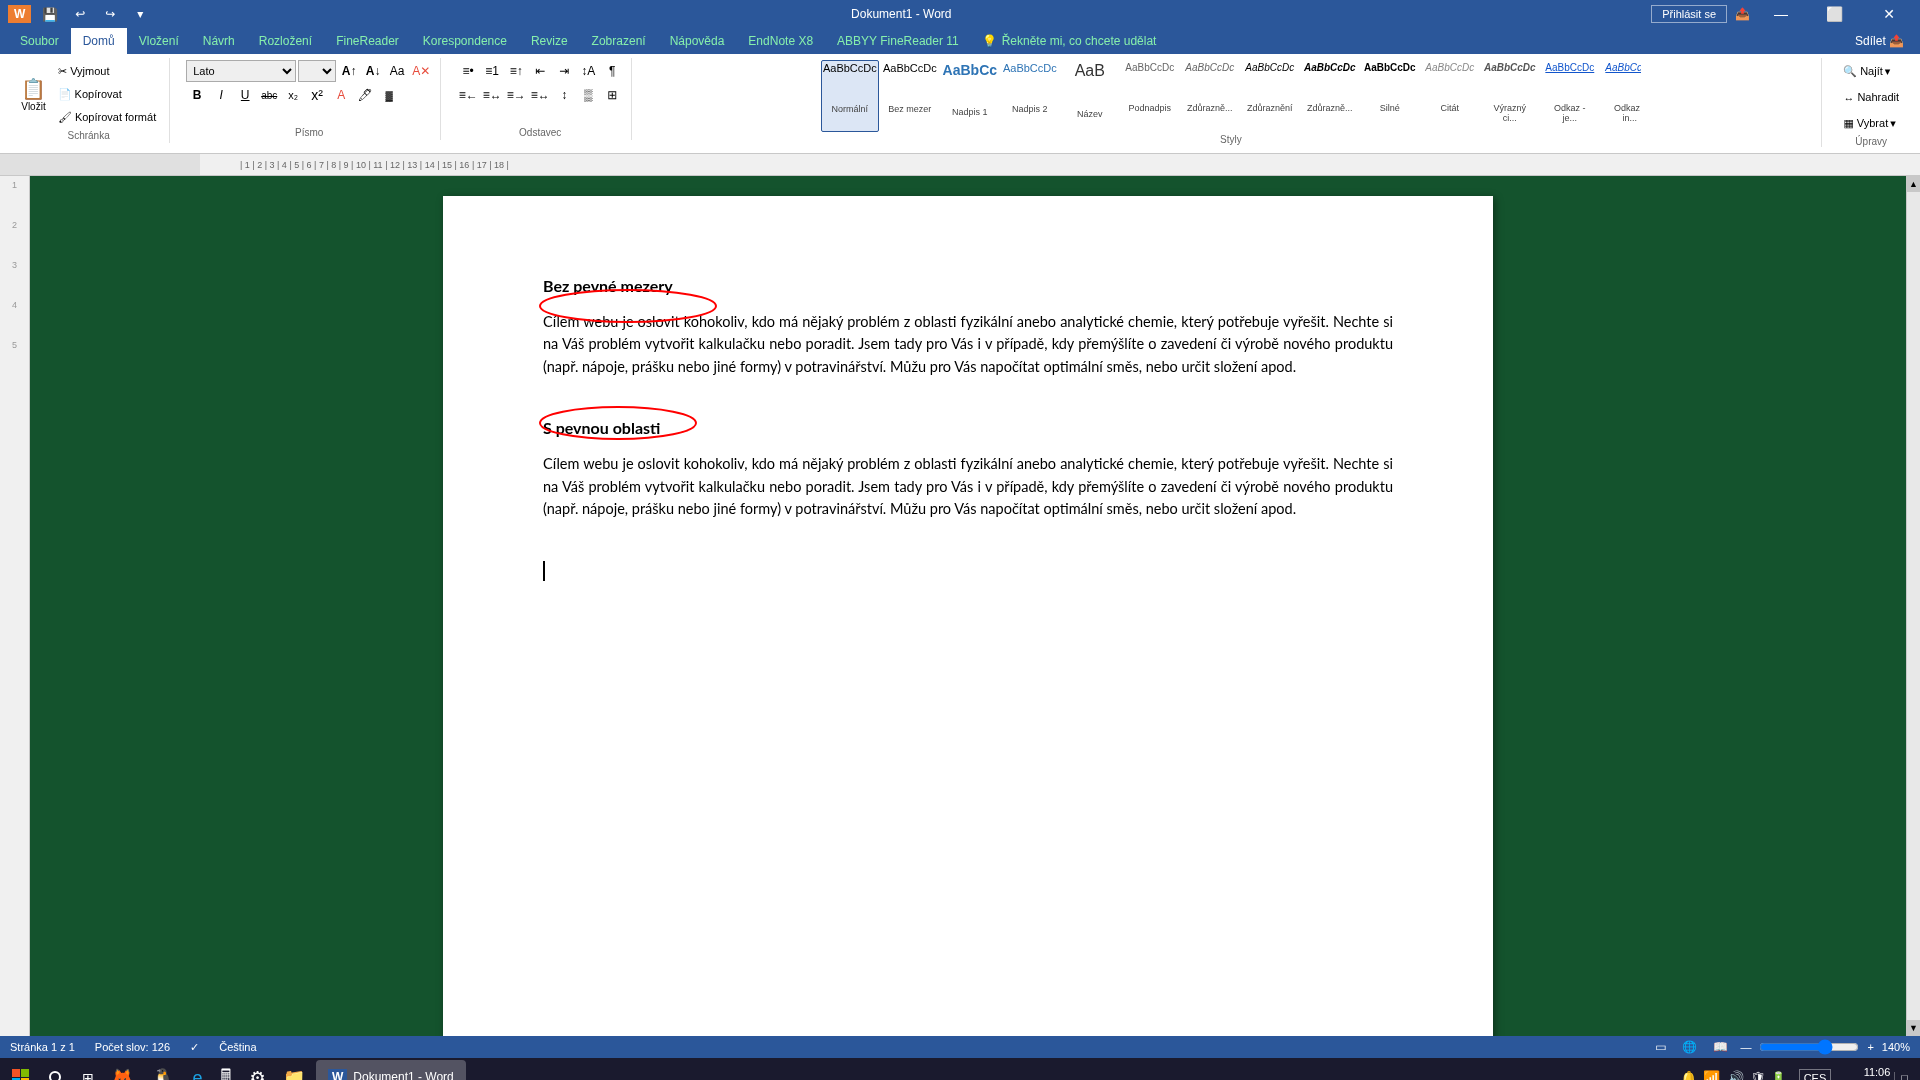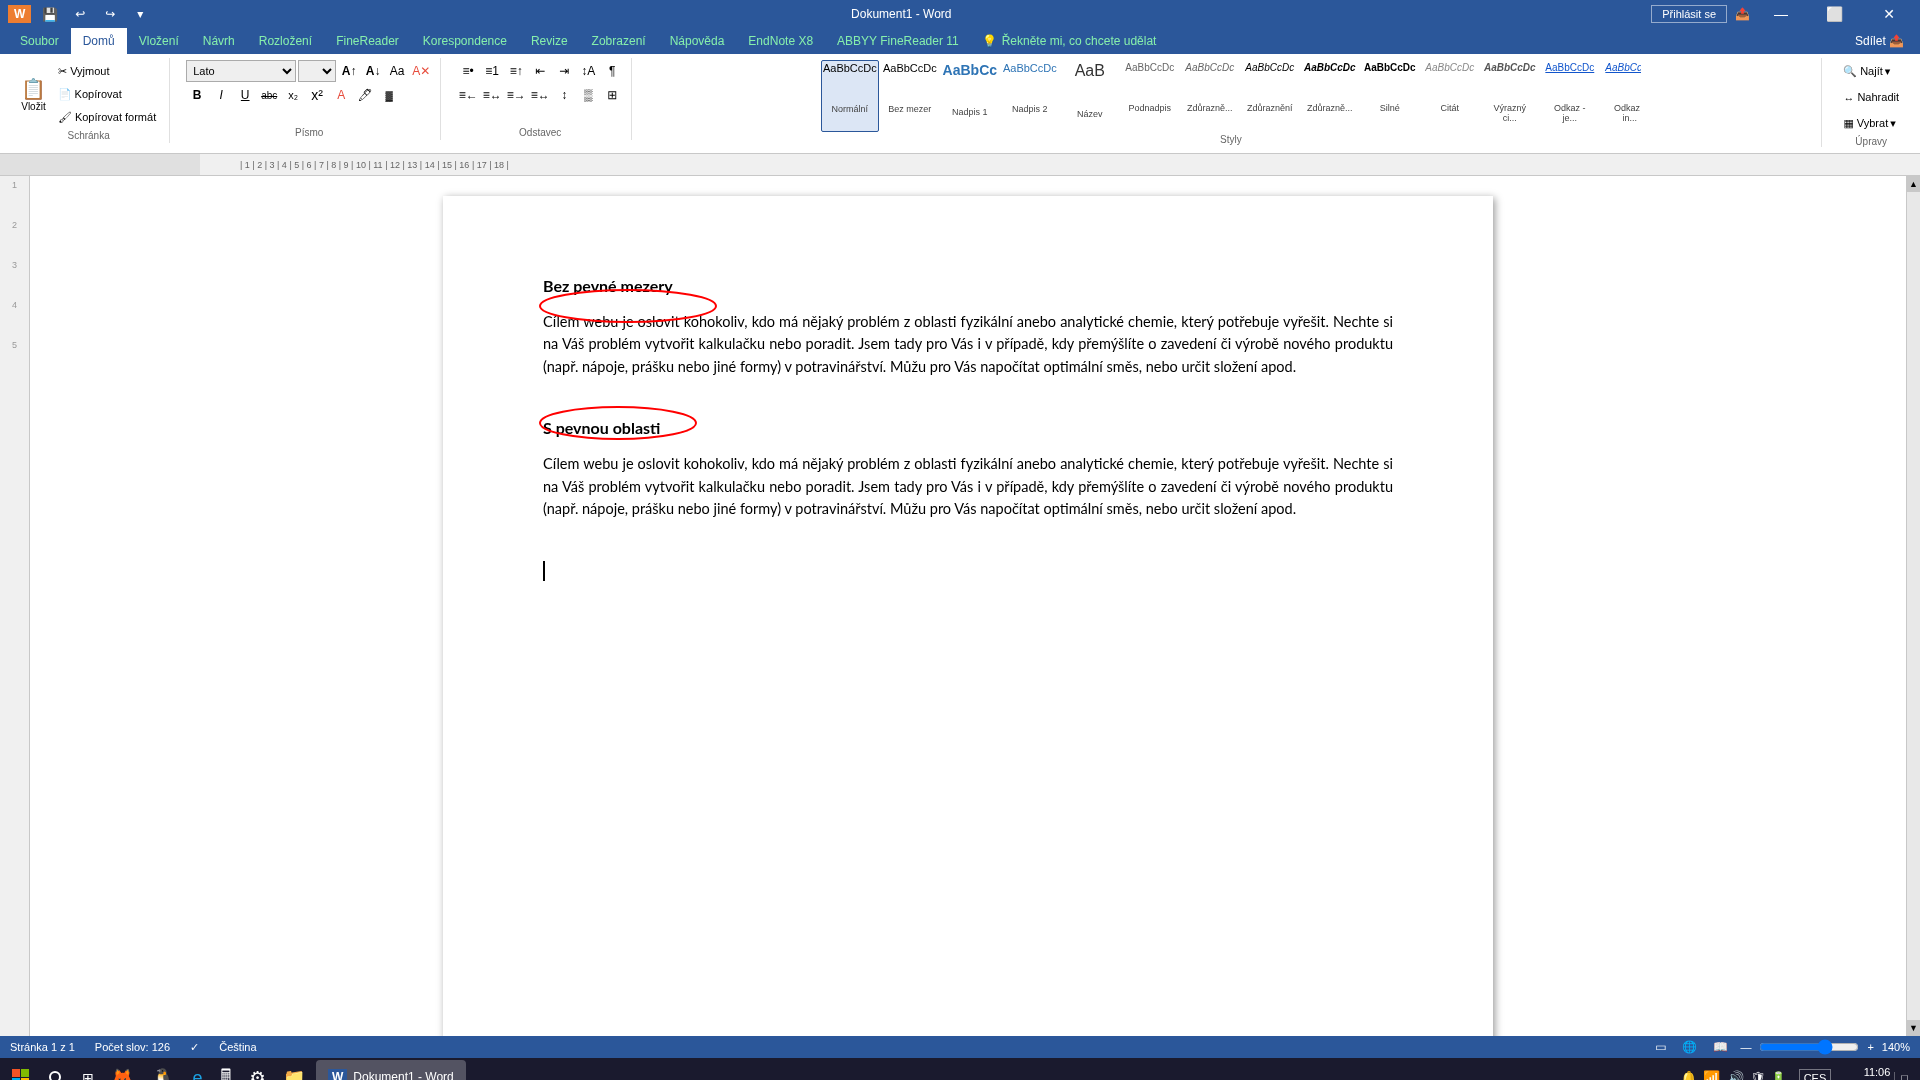--- a/index.html
+++ b/index.html
@@ -199,21 +199,21 @@
       padding-top: 4px;
       font-size: 9px;
       color: #999;
     }
     .doc-scroll {
       flex: 1;
       overflow: auto;
       display: flex;
       justify-content: center;
       padding: 20px 0;
-      background: #ffffff;
+      background: #14532d;
     }
     .page {
       background: white;
       width: 1050px;
       min-height: 850px;
       padding: 80px 100px;
       box-shadow: 2px 2px 8px rgba(0,0,0,0.4);
       position: relative;
     }
 

